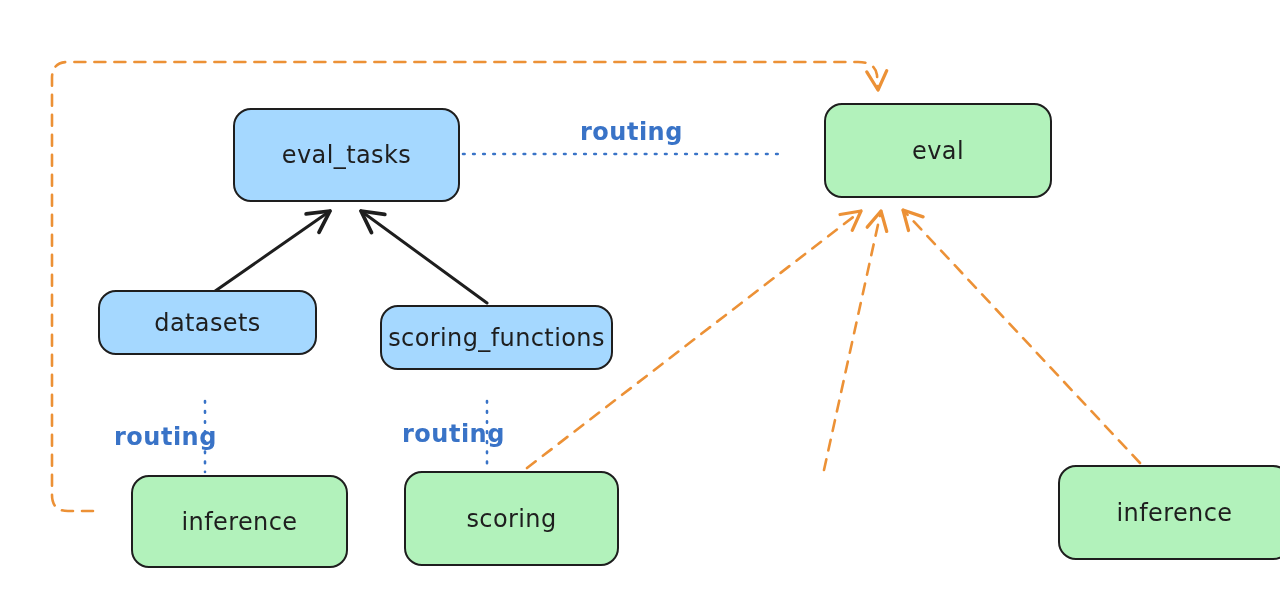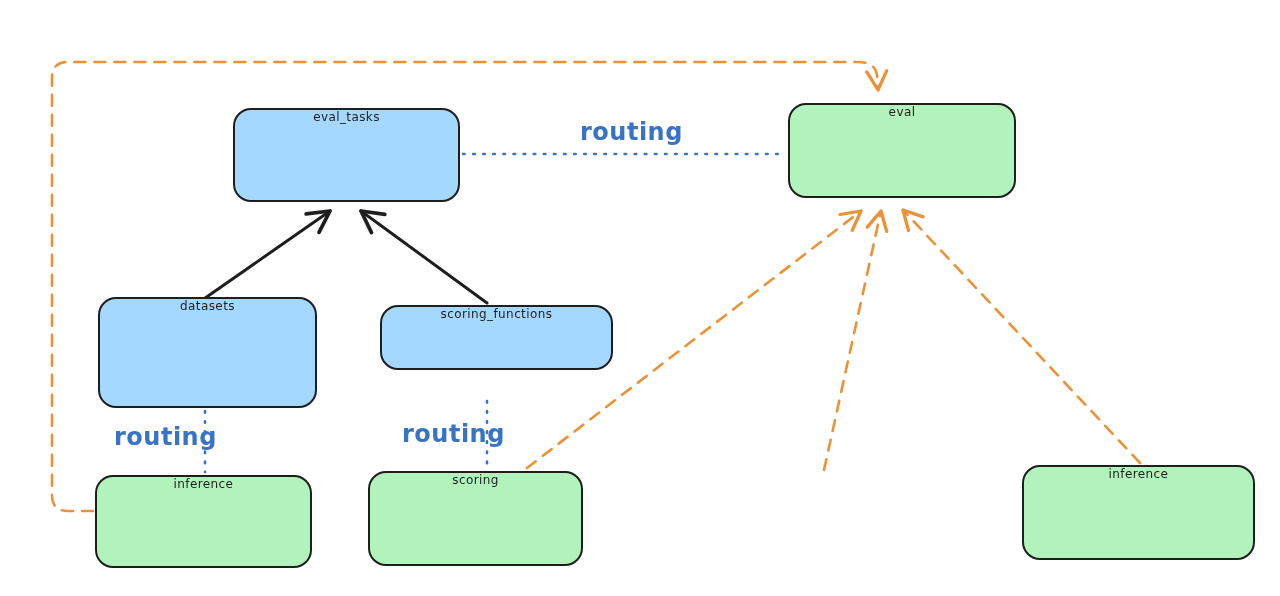--- a/index.html
+++ b/index.html
@@ -34,29 +34,29 @@
   .edge-blue{stroke:var(--edge-blue);stroke-width:2.6;stroke-linecap:round;stroke-dasharray:1.6 8.5;}
   .edge-orange{stroke:var(--edge-orange);stroke-width:2.6;stroke-linecap:round;stroke-dasharray:11 9;}
   .mk-black{fill:none;stroke:var(--edge-black);stroke-width:3;stroke-linecap:round;stroke-linejoin:round;}
   .mk-orange{fill:none;stroke:var(--edge-orange);stroke-width:2.6;stroke-linecap:round;stroke-linejoin:round;}
   .node{
     position:absolute;
     box-sizing:border-box;
     border:2.5px solid var(--node-stroke);
     border-radius:18px;
     display:flex;
-    align-items:flex-start;
+    align-items:center;
     justify-content:center;
-    font-size:12px;
+    font-size:24px;
     font-weight:500;
     letter-spacing:.4px;
     color:var(--node-text);
   }
   .node-blue{background:var(--node-blue-fill);}
-  .node-green{background:var(--node-green-fill);}
+  .node-green{background:var(--node-green-fill);margin-left:36px;}
   .edge-label{
     position:absolute;
     color:var(--edge-blue);
     font-size:24px;
     font-weight:700;
     letter-spacing:.5px;
     white-space:nowrap;
   }
 </style>
 </head>
@@ -94,21 +94,21 @@
   </svg>
 
   <div class="node node-blue" style="left:233px;top:108px;width:227px;height:94px">
     <span>eval_tasks</span>
   </div>
 
   <div class="node node-green" style="left:788px;top:103px;width:228px;height:95px">
     <span>eval</span>
   </div>
 
-  <div class="node node-blue" style="left:98px;top:297px;width:219px;height:111px">
+  <div class="node node-blue" style="left:98px;top:290px;width:219px;height:65px">
     <span>datasets</span>
   </div>
 
   <div class="node node-blue" style="left:380px;top:305px;width:233px;height:65px">
     <span>scoring_functions</span>
   </div>
 
   <div class="node node-green" style="left:95px;top:475px;width:217px;height:93px">
     <span>inference</span>
   </div>

